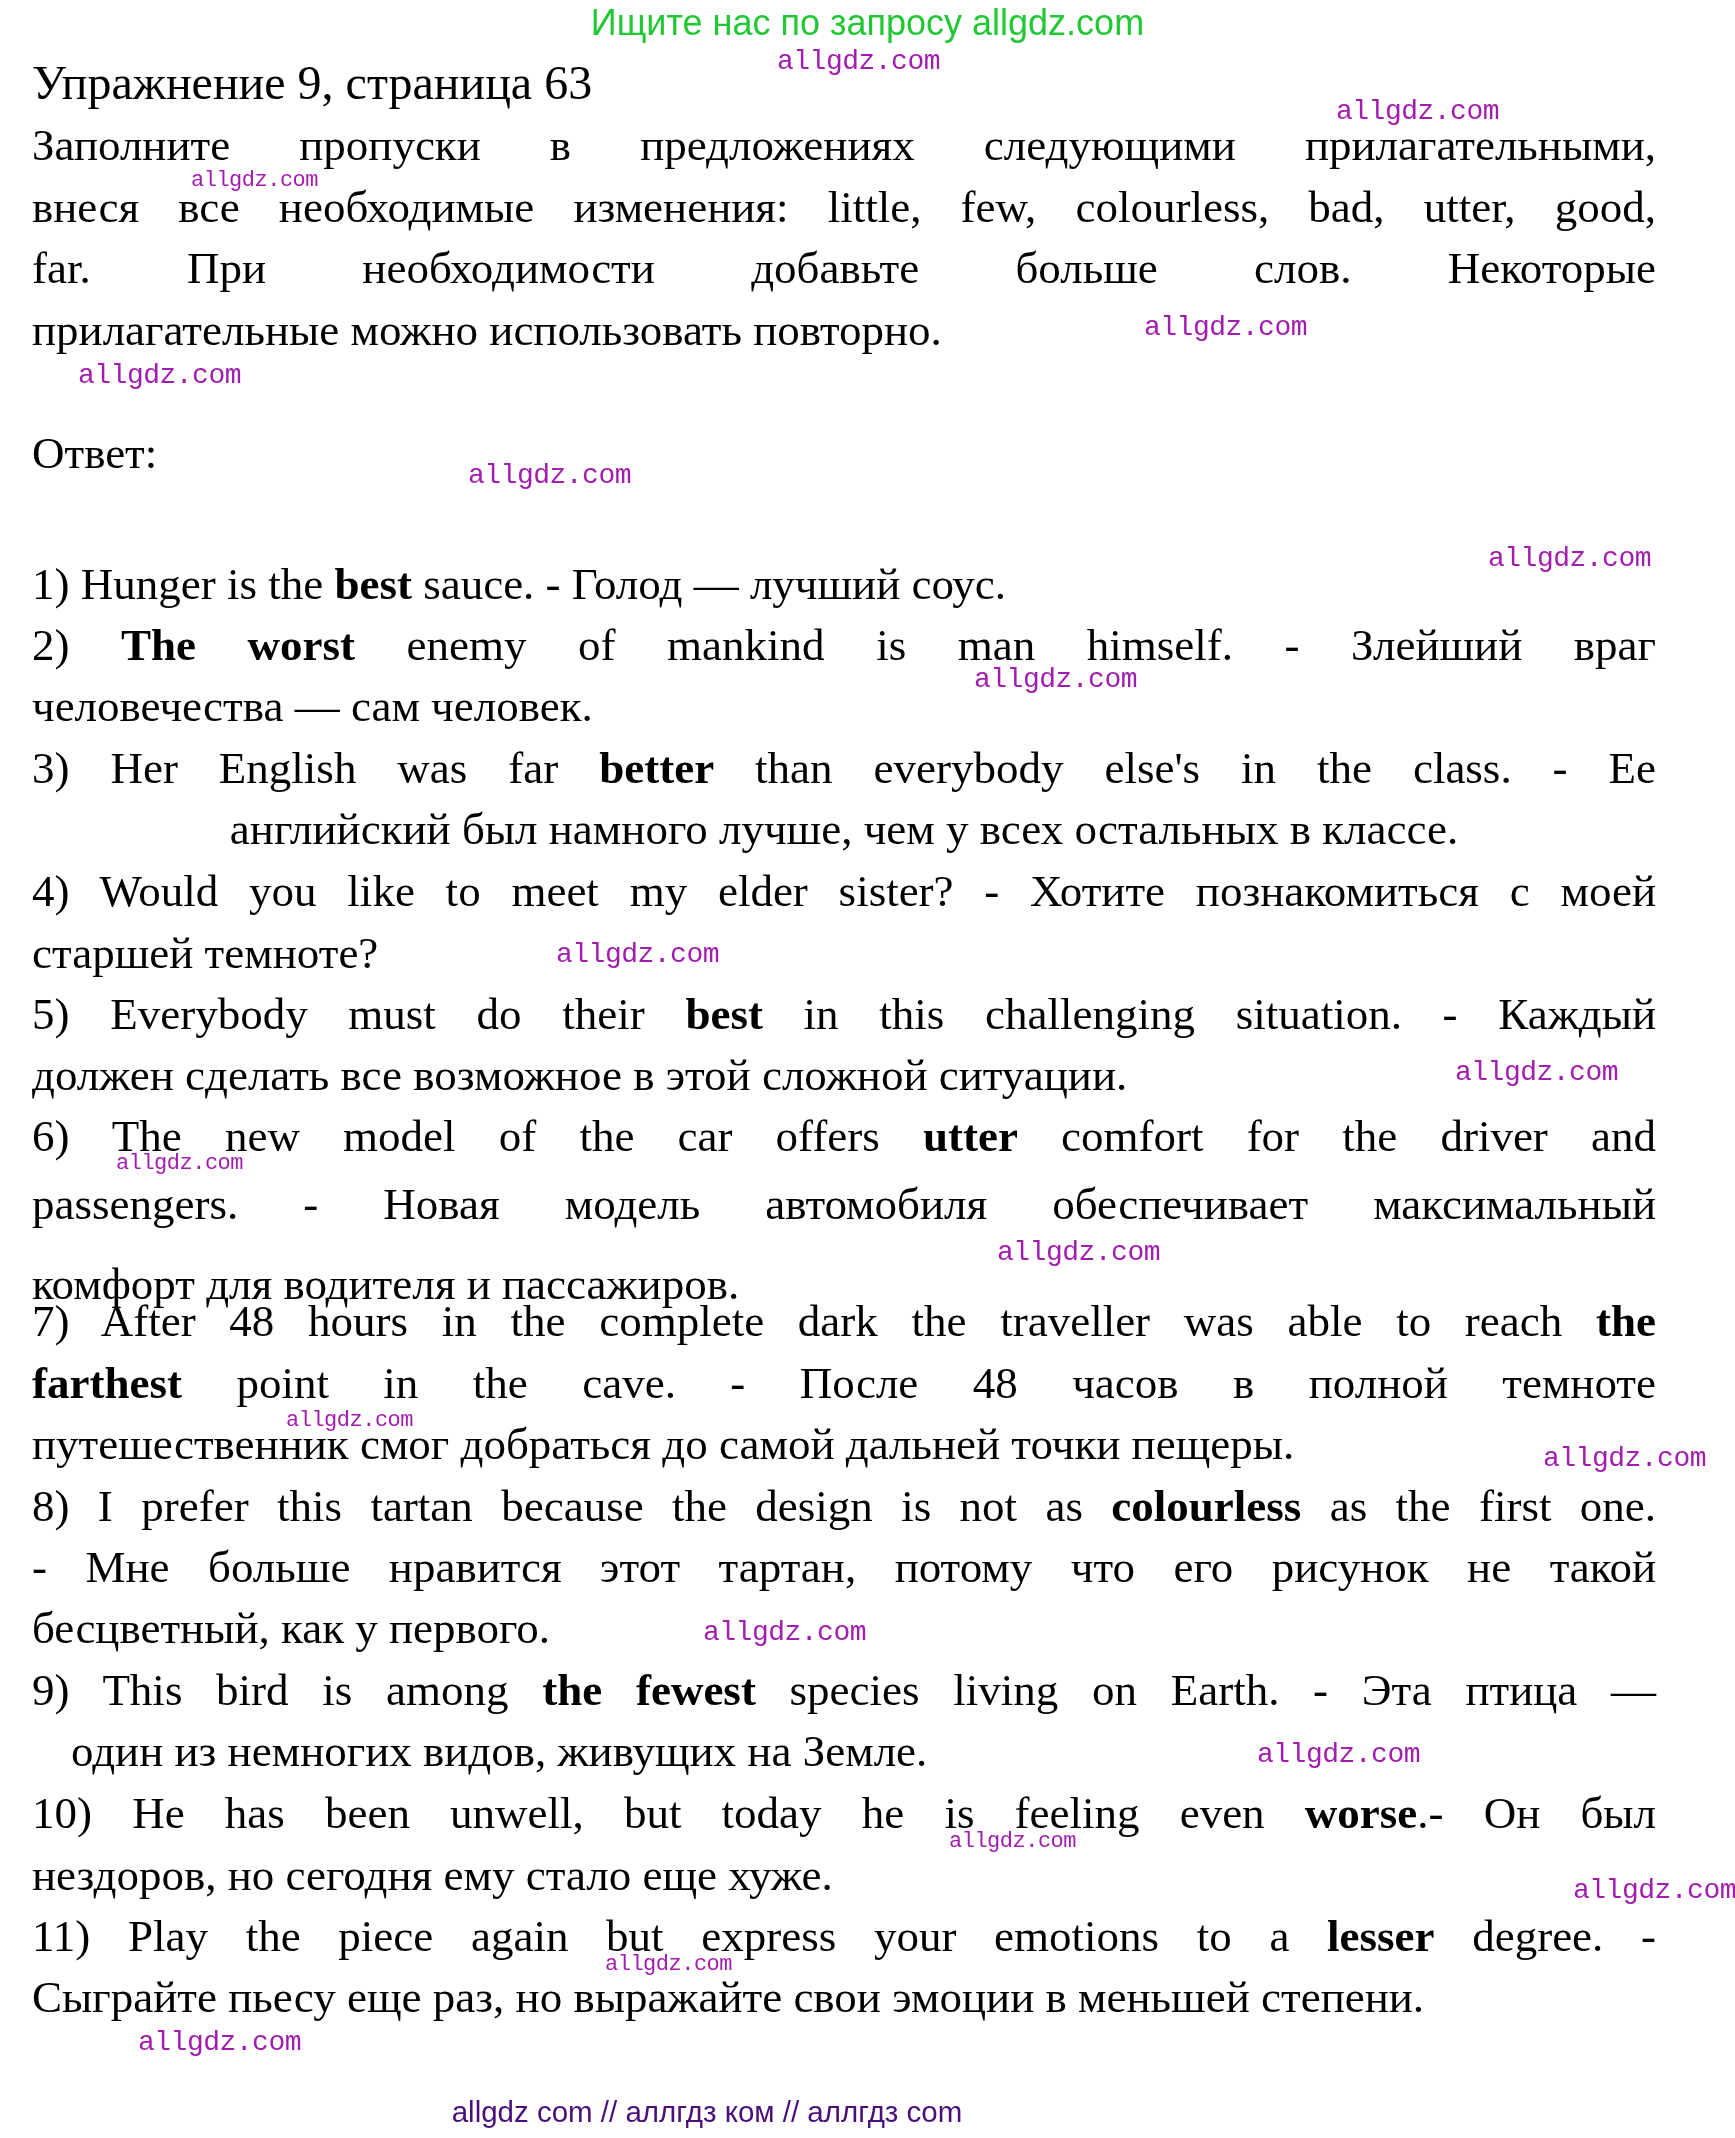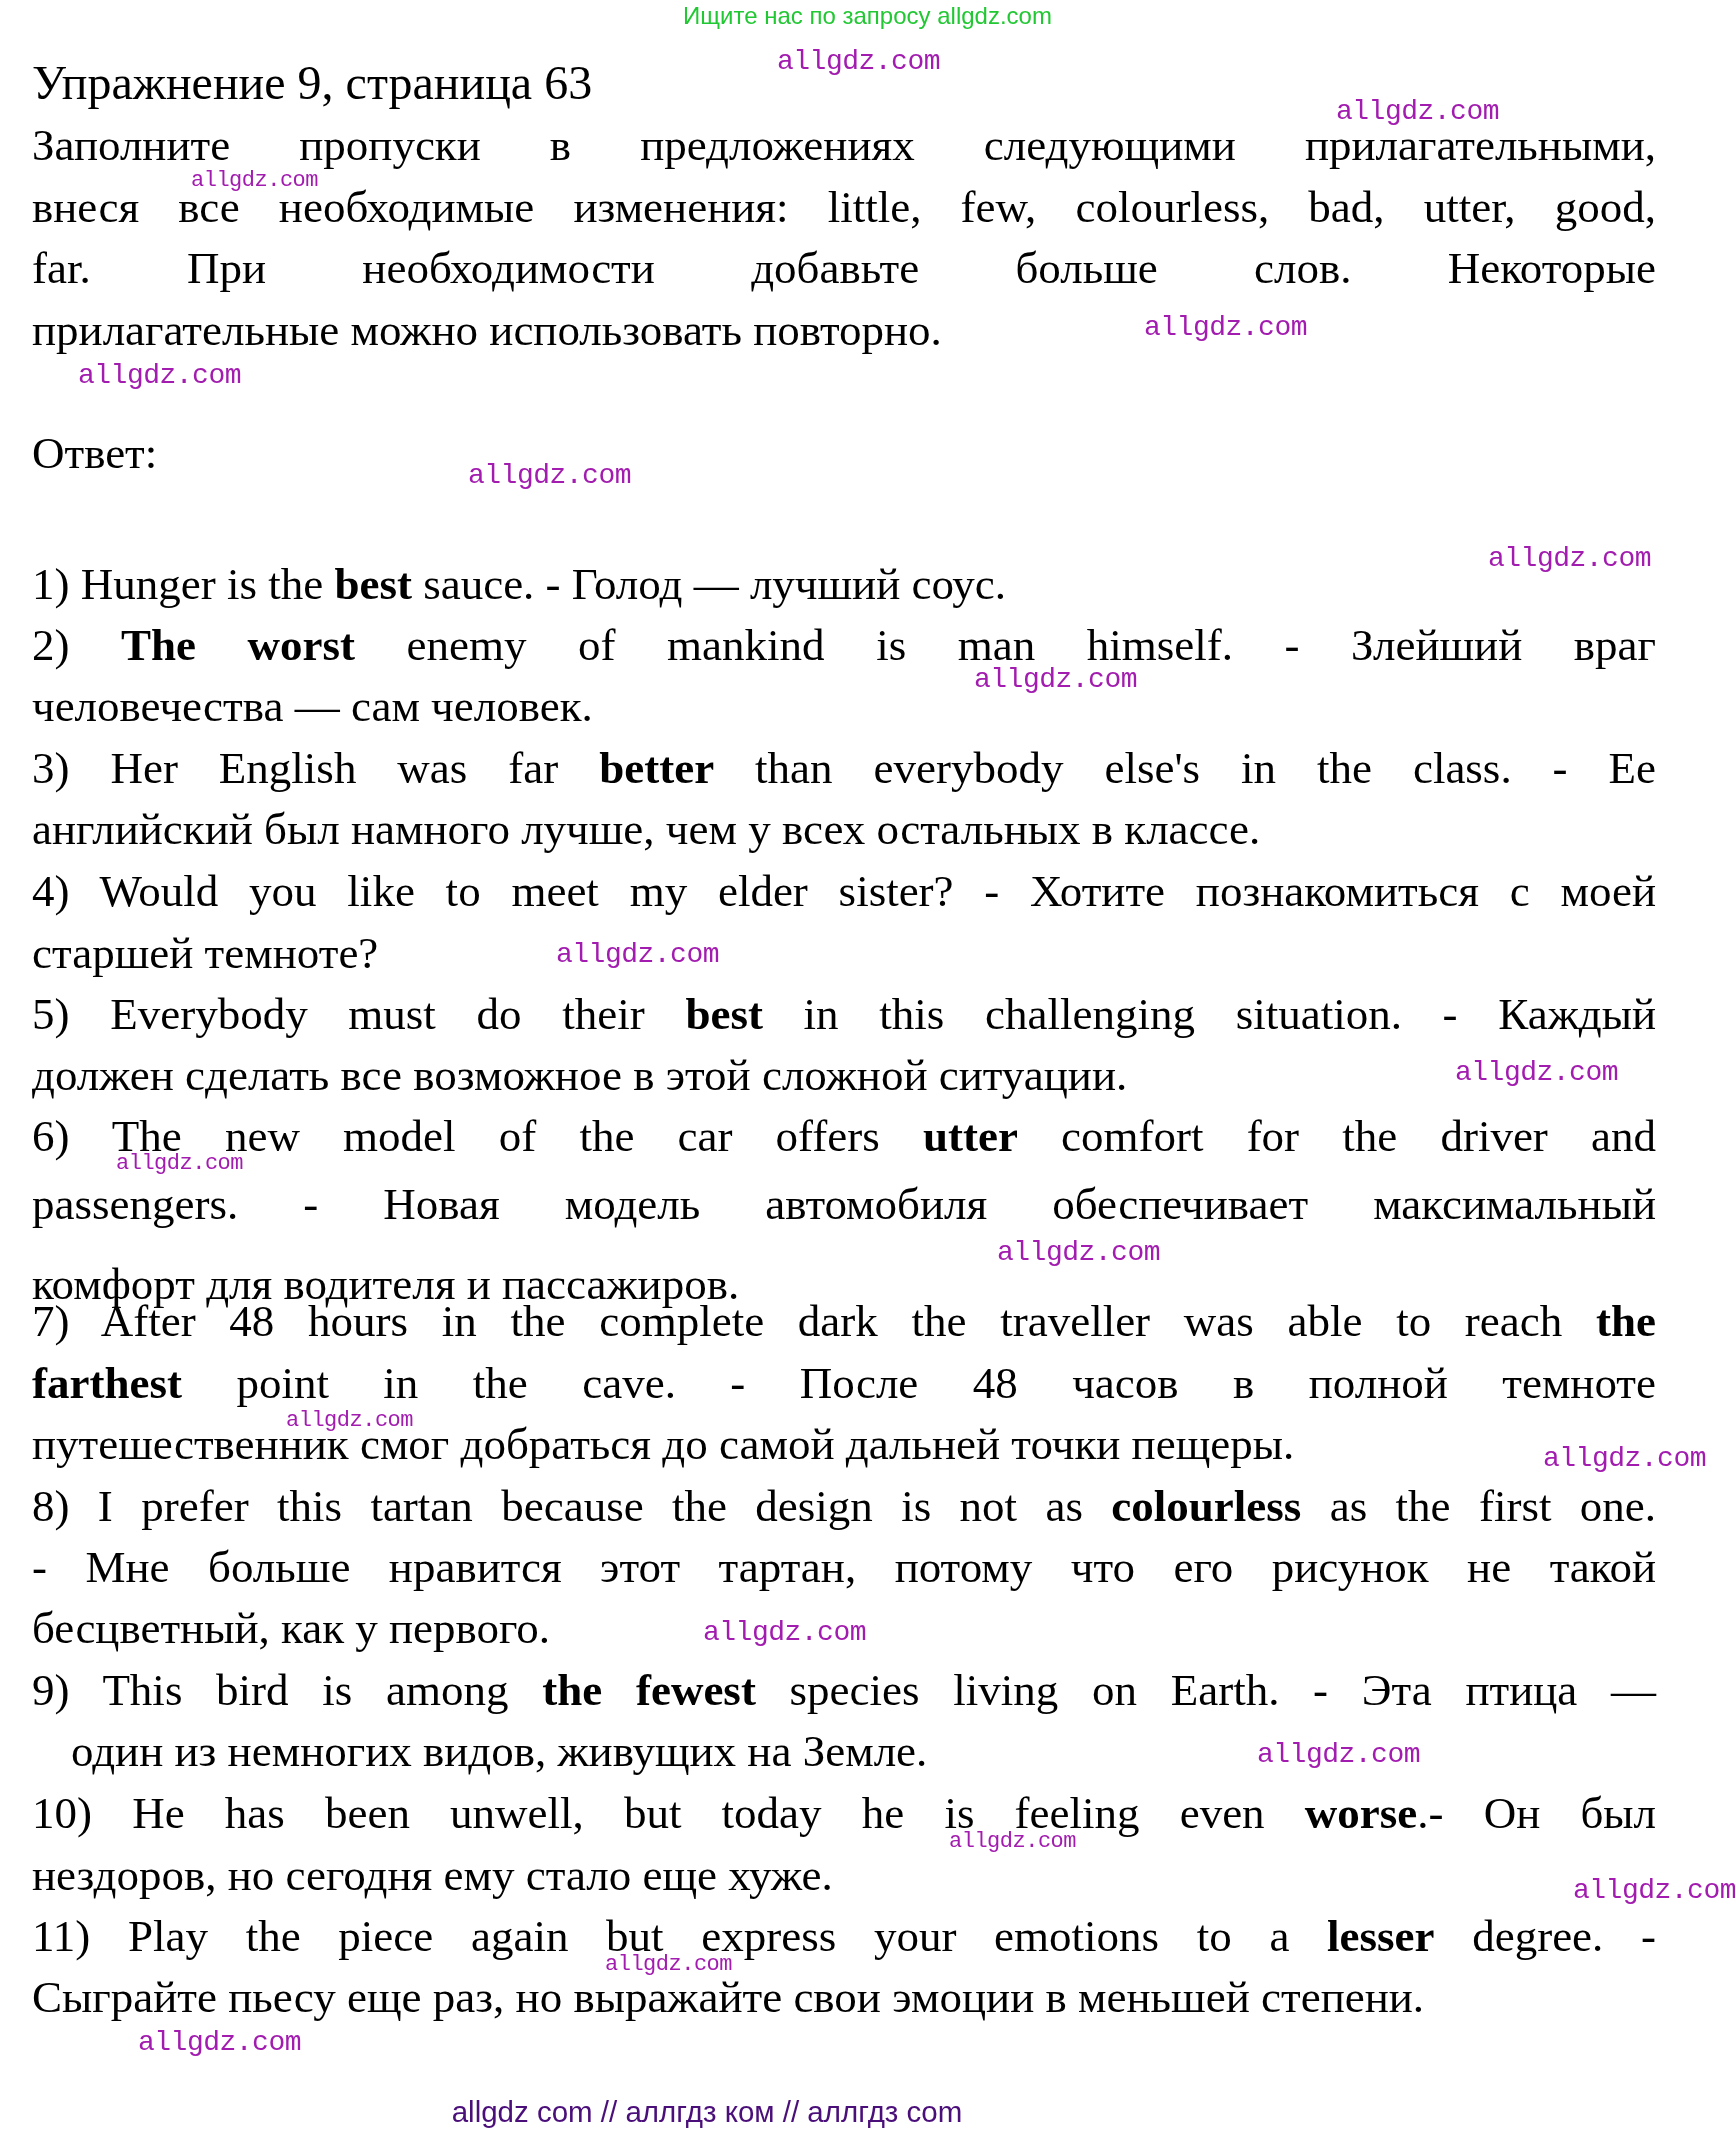--- a/index.html
+++ b/index.html
@@ -1,19 +1,19 @@
 <!DOCTYPE html>
 <html style="font-size:14.8px"><head>
 <meta charset="utf-8">
 <style>
   html, body { margin: 0; padding: 0; background: #ffffff; }
   body { width: 1735px; height: 2138px; position: relative; overflow: hidden;
          font-family: "Liberation Serif", "DejaVu Serif", serif; color: #000; }
   .top-banner { position: absolute; left: 0; top: 1.8px; width: 1735px; text-align: center;
-                font-family: "Liberation Sans", "DejaVu Sans", sans-serif; font-size: 24px; color: #22c833; }
+                font-family: "Liberation Sans", "DejaVu Sans", sans-serif; font-size: 36px; color: #22c833; }
   .title { position: absolute; left: 32px; top: 55px; font-size: 48px; font-weight: normal; white-space: nowrap; }
   .line { position: absolute; left: 32px; width: 1624px; font-size: 45px; line-height: 55px; white-space: nowrap; }
   .line.j { text-align: justify; text-align-last: justify; white-space: normal; }
   .line b { font-weight: bold; margin-top: 12px; }
   .wm { position: absolute; font-family: Liberation Mono, monospace; font-size: 28px;
         color: #a21caf; white-space: nowrap; letter-spacing: -0.5px; }
   .wm.s { font-size: 22px; }
   .footer { position: absolute; left: 0; top: 2095px; width: 1414px; text-align: center;
             font-family: "Liberation Sans", "DejaVu Sans", sans-serif; font-size: 29.5px; color: #4b0f7a; }
 </style>
@@ -29,21 +29,21 @@
 <div class="line j" style="top:241px">far. При необходимости добавьте больше слов. Некоторые</div>
 <div class="line" style="top:303px">прилагательные можно использовать повторно.</div>
 
 <div class="line" style="top:426px">Ответ:</div>
 
 <div id="answers">
     <div class="line" style="top: 557px;"><span>1) Hunger is the </span><b>best</b><span> sauce. - Голод — лучший соус.</span></div>
     <div class="line j" style="top: 618px;"><span>2) </span><b>The worst</b><span> enemy of mankind is man himself. - Злейший враг</span></div>
     <div class="line" style="top: 679px;"><span>человечества — сам человек.</span><b></b><span></span></div>
     <div class="line j" style="top: 741px;"><span>3) Her English was far </span><b>better</b><span> than everybody else's in the class. - Ее</span></div>
-    <div class="line" style="top: 802px;"><span>английский был намного лучше, чем у всех остальных в классе.</span><b></b><span></span></div>
+    <div class="line" style="top: 802px; text-align: center;"><span>английский был намного лучше, чем у всех остальных в классе.</span><b></b><span></span></div>
     <div class="line j" style="top: 864px;"><span>4) Would you like to meet my elder sister? - Хотите познакомиться с моей</span><b></b><span></span></div>
     <div class="line" style="top: 926px;"><span>старшей темноте?</span><b></b><span></span></div>
     <div class="line j" style="top: 987px;"><span>5) Everybody must do their </span><b>best</b><span> in this challenging situation. - Каждый</span></div>
     <div class="line" style="top: 1048px;"><span>должен сделать все возможное в этой сложной ситуации.</span><b></b><span></span></div>
     <div class="line j" style="top: 1109px;"><span>6) The new model of the car offers </span><b>utter</b><span> comfort for the driver and</span></div>
     <div class="line j" style="top: 1177px;"><span>passengers. - Новая модель автомобиля обеспечивает максимальный</span><b></b><span></span></div>
     <div class="line" style="top: 1233px; margin-top: 24px;"><span>комфорт для водителя и пассажиров.</span><b></b><span></span></div>
     <div class="line j" style="top: 1294px;"><span>7) After 48 hours in the complete dark the traveller was able to reach </span><b>the</b><span></span></div>
     <div class="line j" style="top: 1356px;"><span></span><b>farthest</b><span> point in the cave. - После 48 часов в полной темноте</span></div>
     <div class="line" style="top: 1417px;"><span>путешественник смог добраться до самой дальней точки пещеры.</span><b></b><span></span></div>

